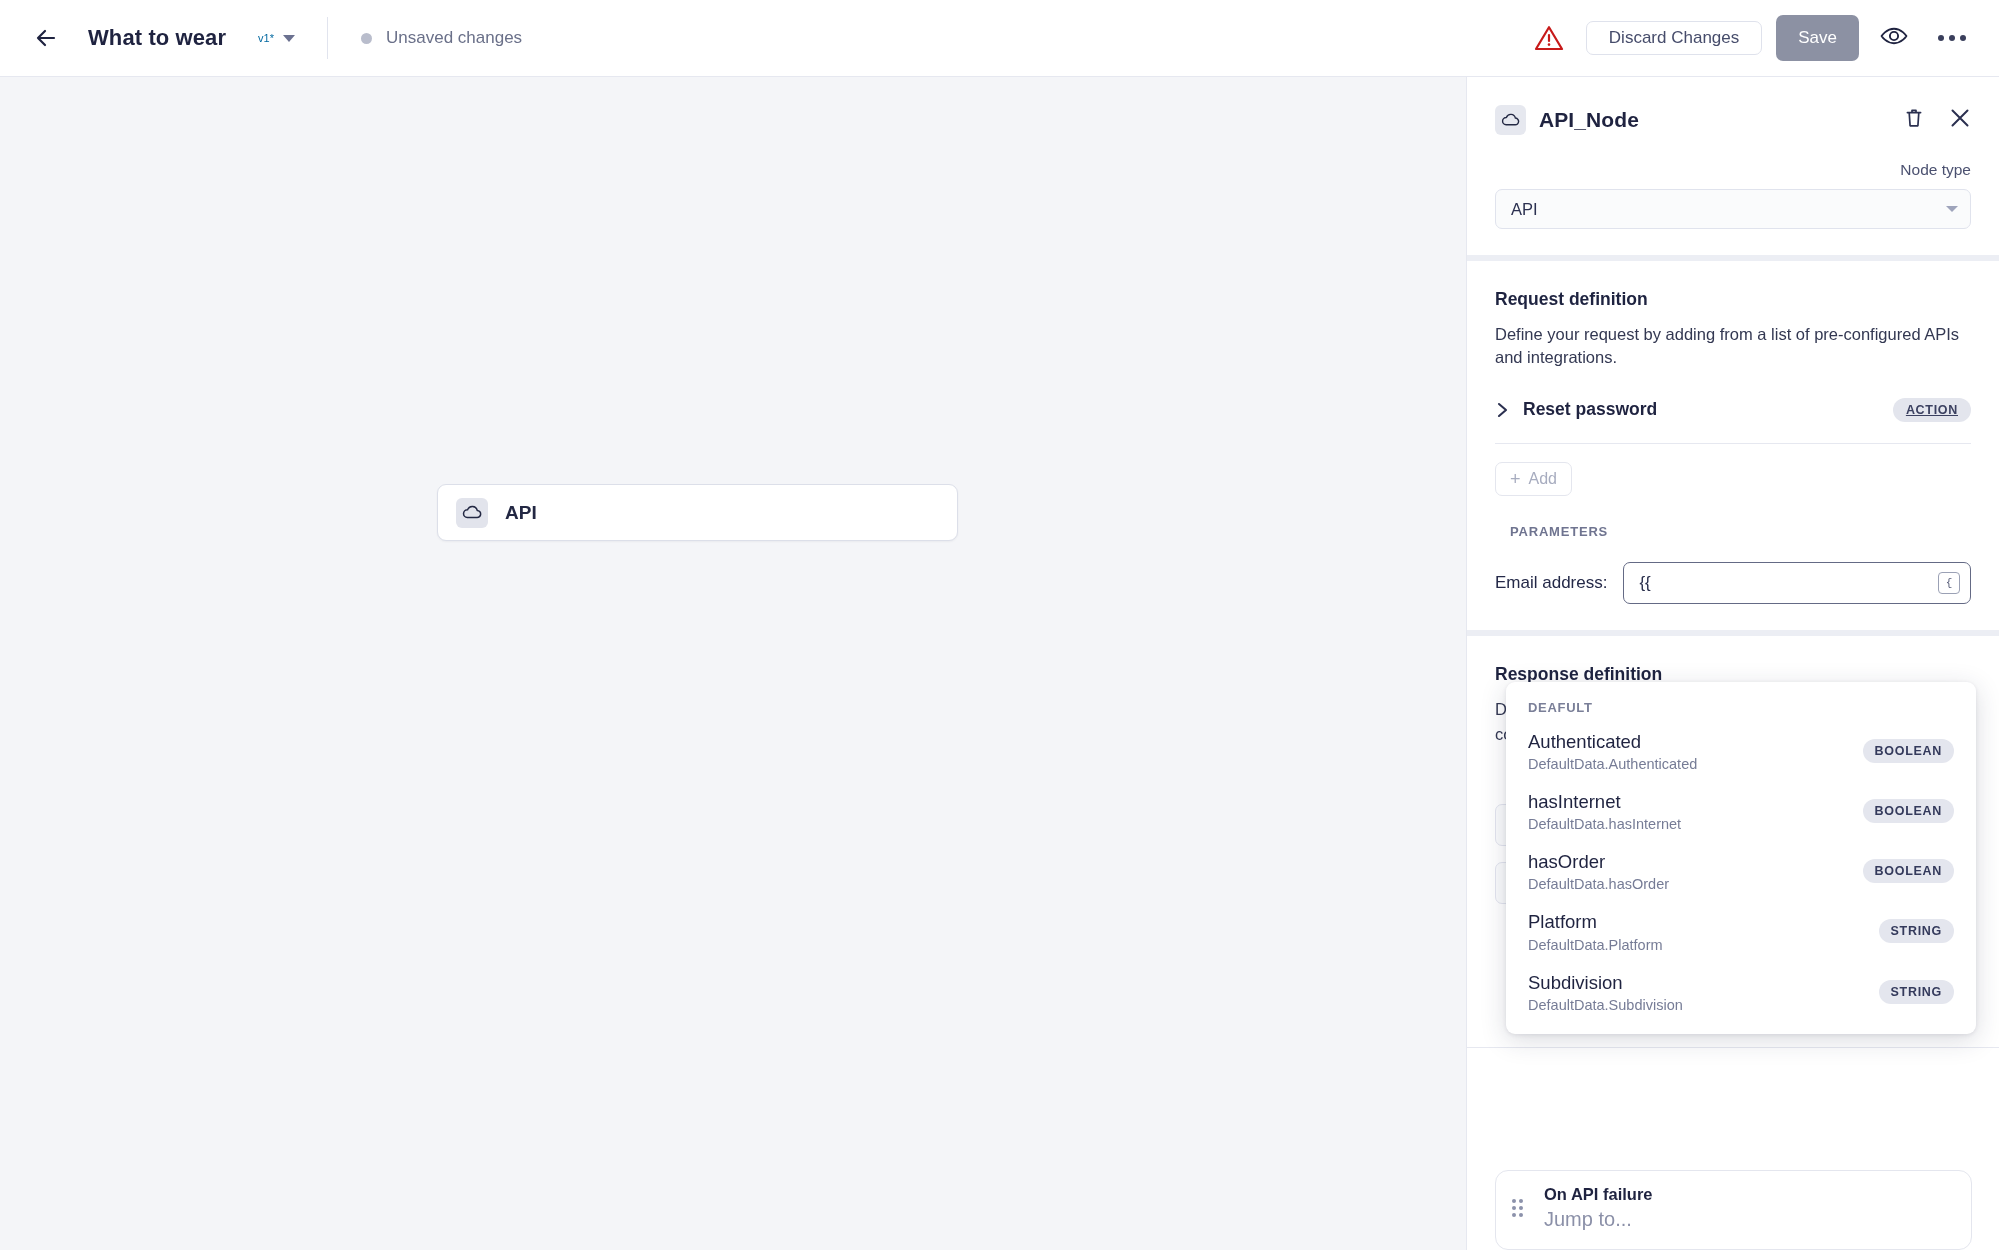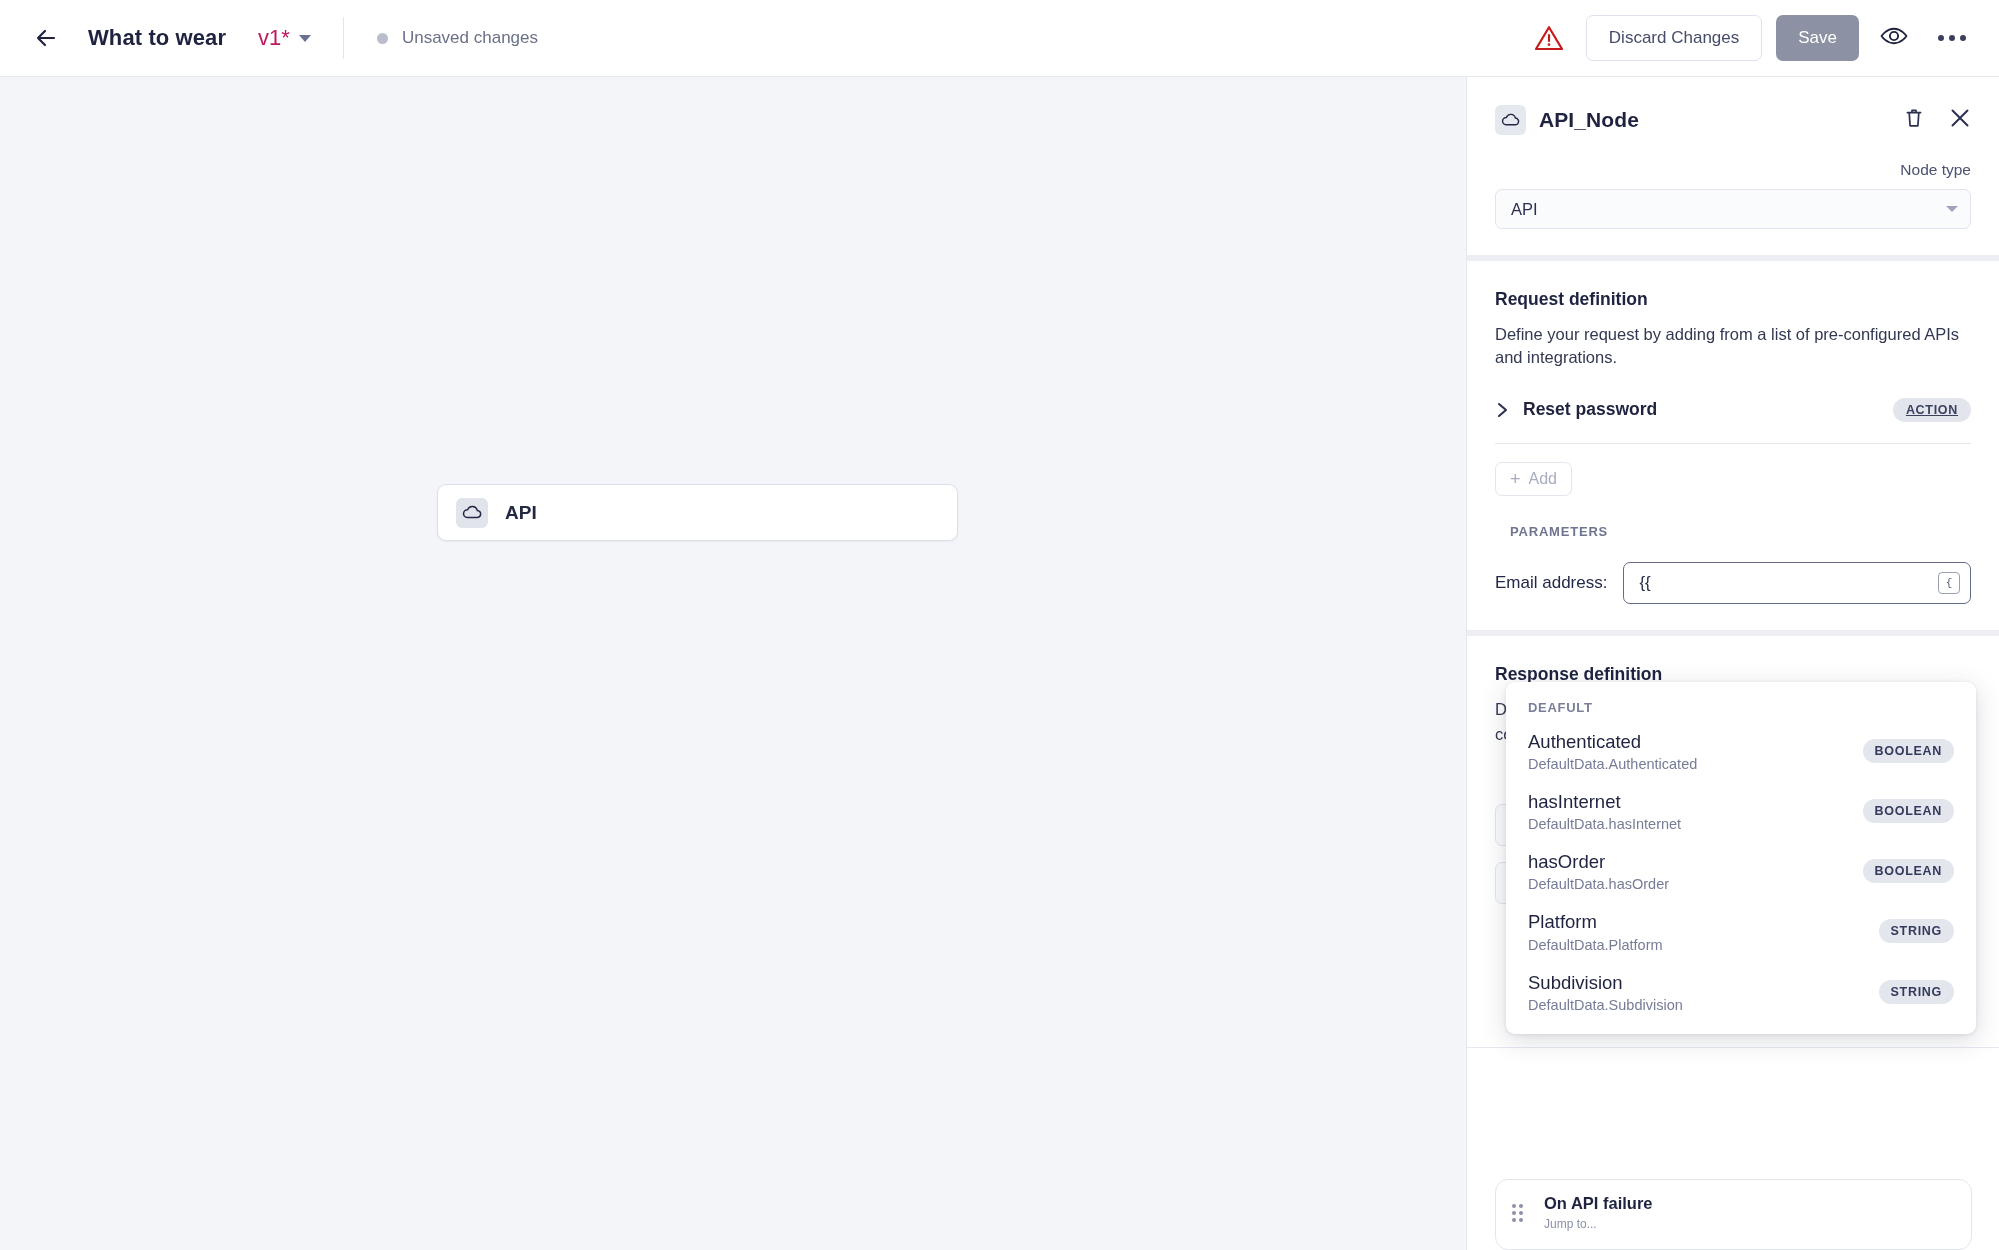--- a/index.html
+++ b/index.html
@@ -27,42 +27,42 @@
   }
   .back-btn svg { display: block; }
   .flow-title {
     font-size: 22px; font-weight: 700; color: #1f2340;
     margin-left: 14px; letter-spacing: .1px;
   }
   .version-sel {
     display: flex; align-items: center; gap: 9px;
     margin-left: 32px; cursor: pointer;
   }
-  .version-label { font-size: 22px; color: #be185d; font-weight: 400; }
+  .version-label { font-size: 11px; color: #0369a1; font-weight: 400; }
   .caret {
     width: 0; height: 0; border-left: 6px solid transparent;
     border-right: 6px solid transparent; border-top: 7px solid #6b7190;
   }
   .hdr-divider {
     width: 1px; height: 42px; background: #e1e4ee; margin-left: 32px;
   }
   .status-wrap {
     display: flex; align-items: center; gap: 14px; margin-left: 33px;
   }
   .status-dot {
     width: 11px; height: 11px; border-radius: 50%; background: #b9bdcc;
   }
   .status-text { font-size: 17px; color: #6a7089; }
   .hdr-right {
     margin-left: auto; display: flex; align-items: center; gap: 0;
     padding-right: 24px;
   }
   .warn-icon { margin-right: 22px; display: flex; align-items: center; cursor: pointer; }
   .btn-discard {
-    height: 46px; padding: 0 22px;
+    height: 34px; padding: 0 22px;
     border: 1px solid #dfe2ec; border-radius: 7px; background: #fff;
     font-size: 17px; color: #464c6b; font-family: inherit; cursor: pointer;
     display: flex; align-items: center;
   }
   .btn-save {
     height: 46px; padding: 0 22px; margin-left: 14px;
     border: none; border-radius: 7px; background: #8c91a3;
     font-size: 17px; color: #ffffff; font-family: inherit; cursor: pointer;
     display: flex; align-items: center;
   }
@@ -218,21 +218,21 @@
   }
   .err-title { font-size: 17.5px; font-weight: 700; color: #1e2340; }
   .err-card {
     margin-top: 14px; border: 1px solid #e4e6ee; border-radius: 13px;
     background: #fff; display: flex; align-items: center;
     padding: 14px 16px 18px 16px; cursor: pointer;
   }
   .grip { width: 16px; margin-right: 16px; display: flex; flex-wrap: wrap; gap: 3px; }
   .grip i { width: 4px; height: 4px; border-radius: 50%; background: #8c92ab; display:block; }
   .err-name { font-size: 16.5px; font-weight: 700; color: #1f2340; }
-  .err-sub { font-size: 12px; color: #8b90a8; margin-top: 4px; }
+  .err-sub { font-size: 20px; color: #8b90a8; margin-top: 4px; }
 </style>
 </head>
 <body>
 
 <div id="app">
 
   <div class="header">
     <div class="back-btn">
       <span>
         <svg width="26" height="26" viewBox="0 0 26 26" fill="none">

